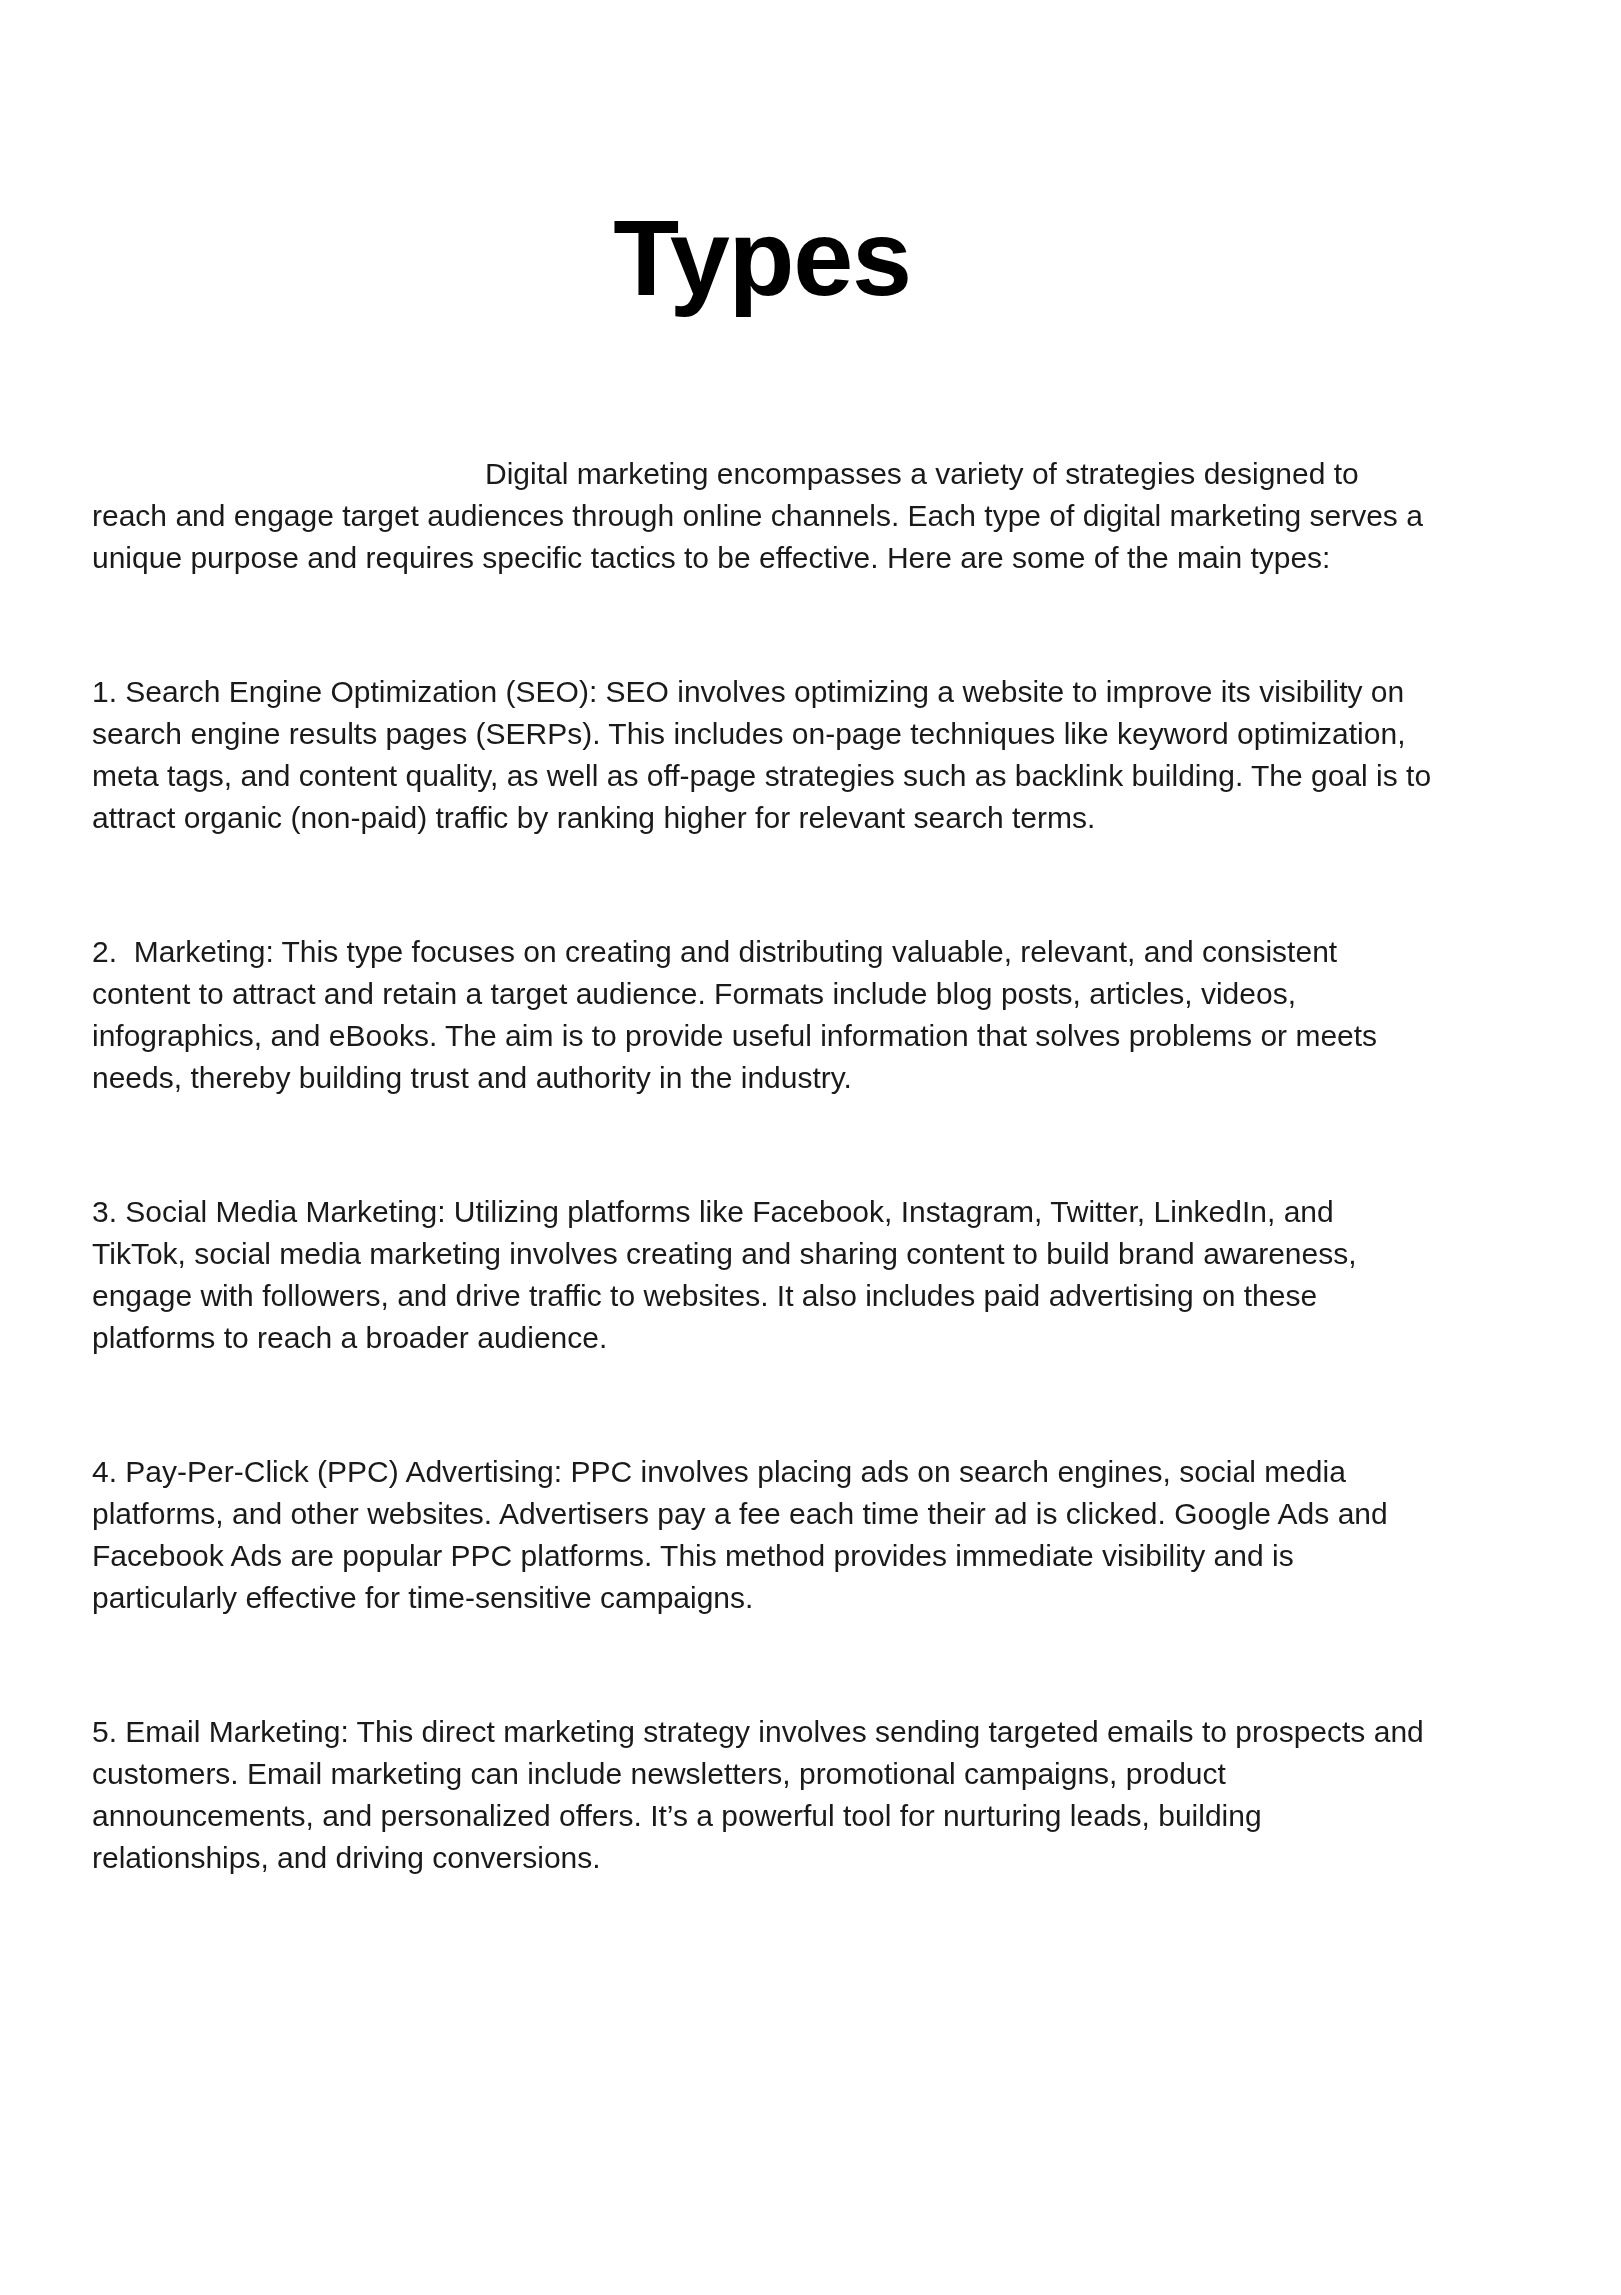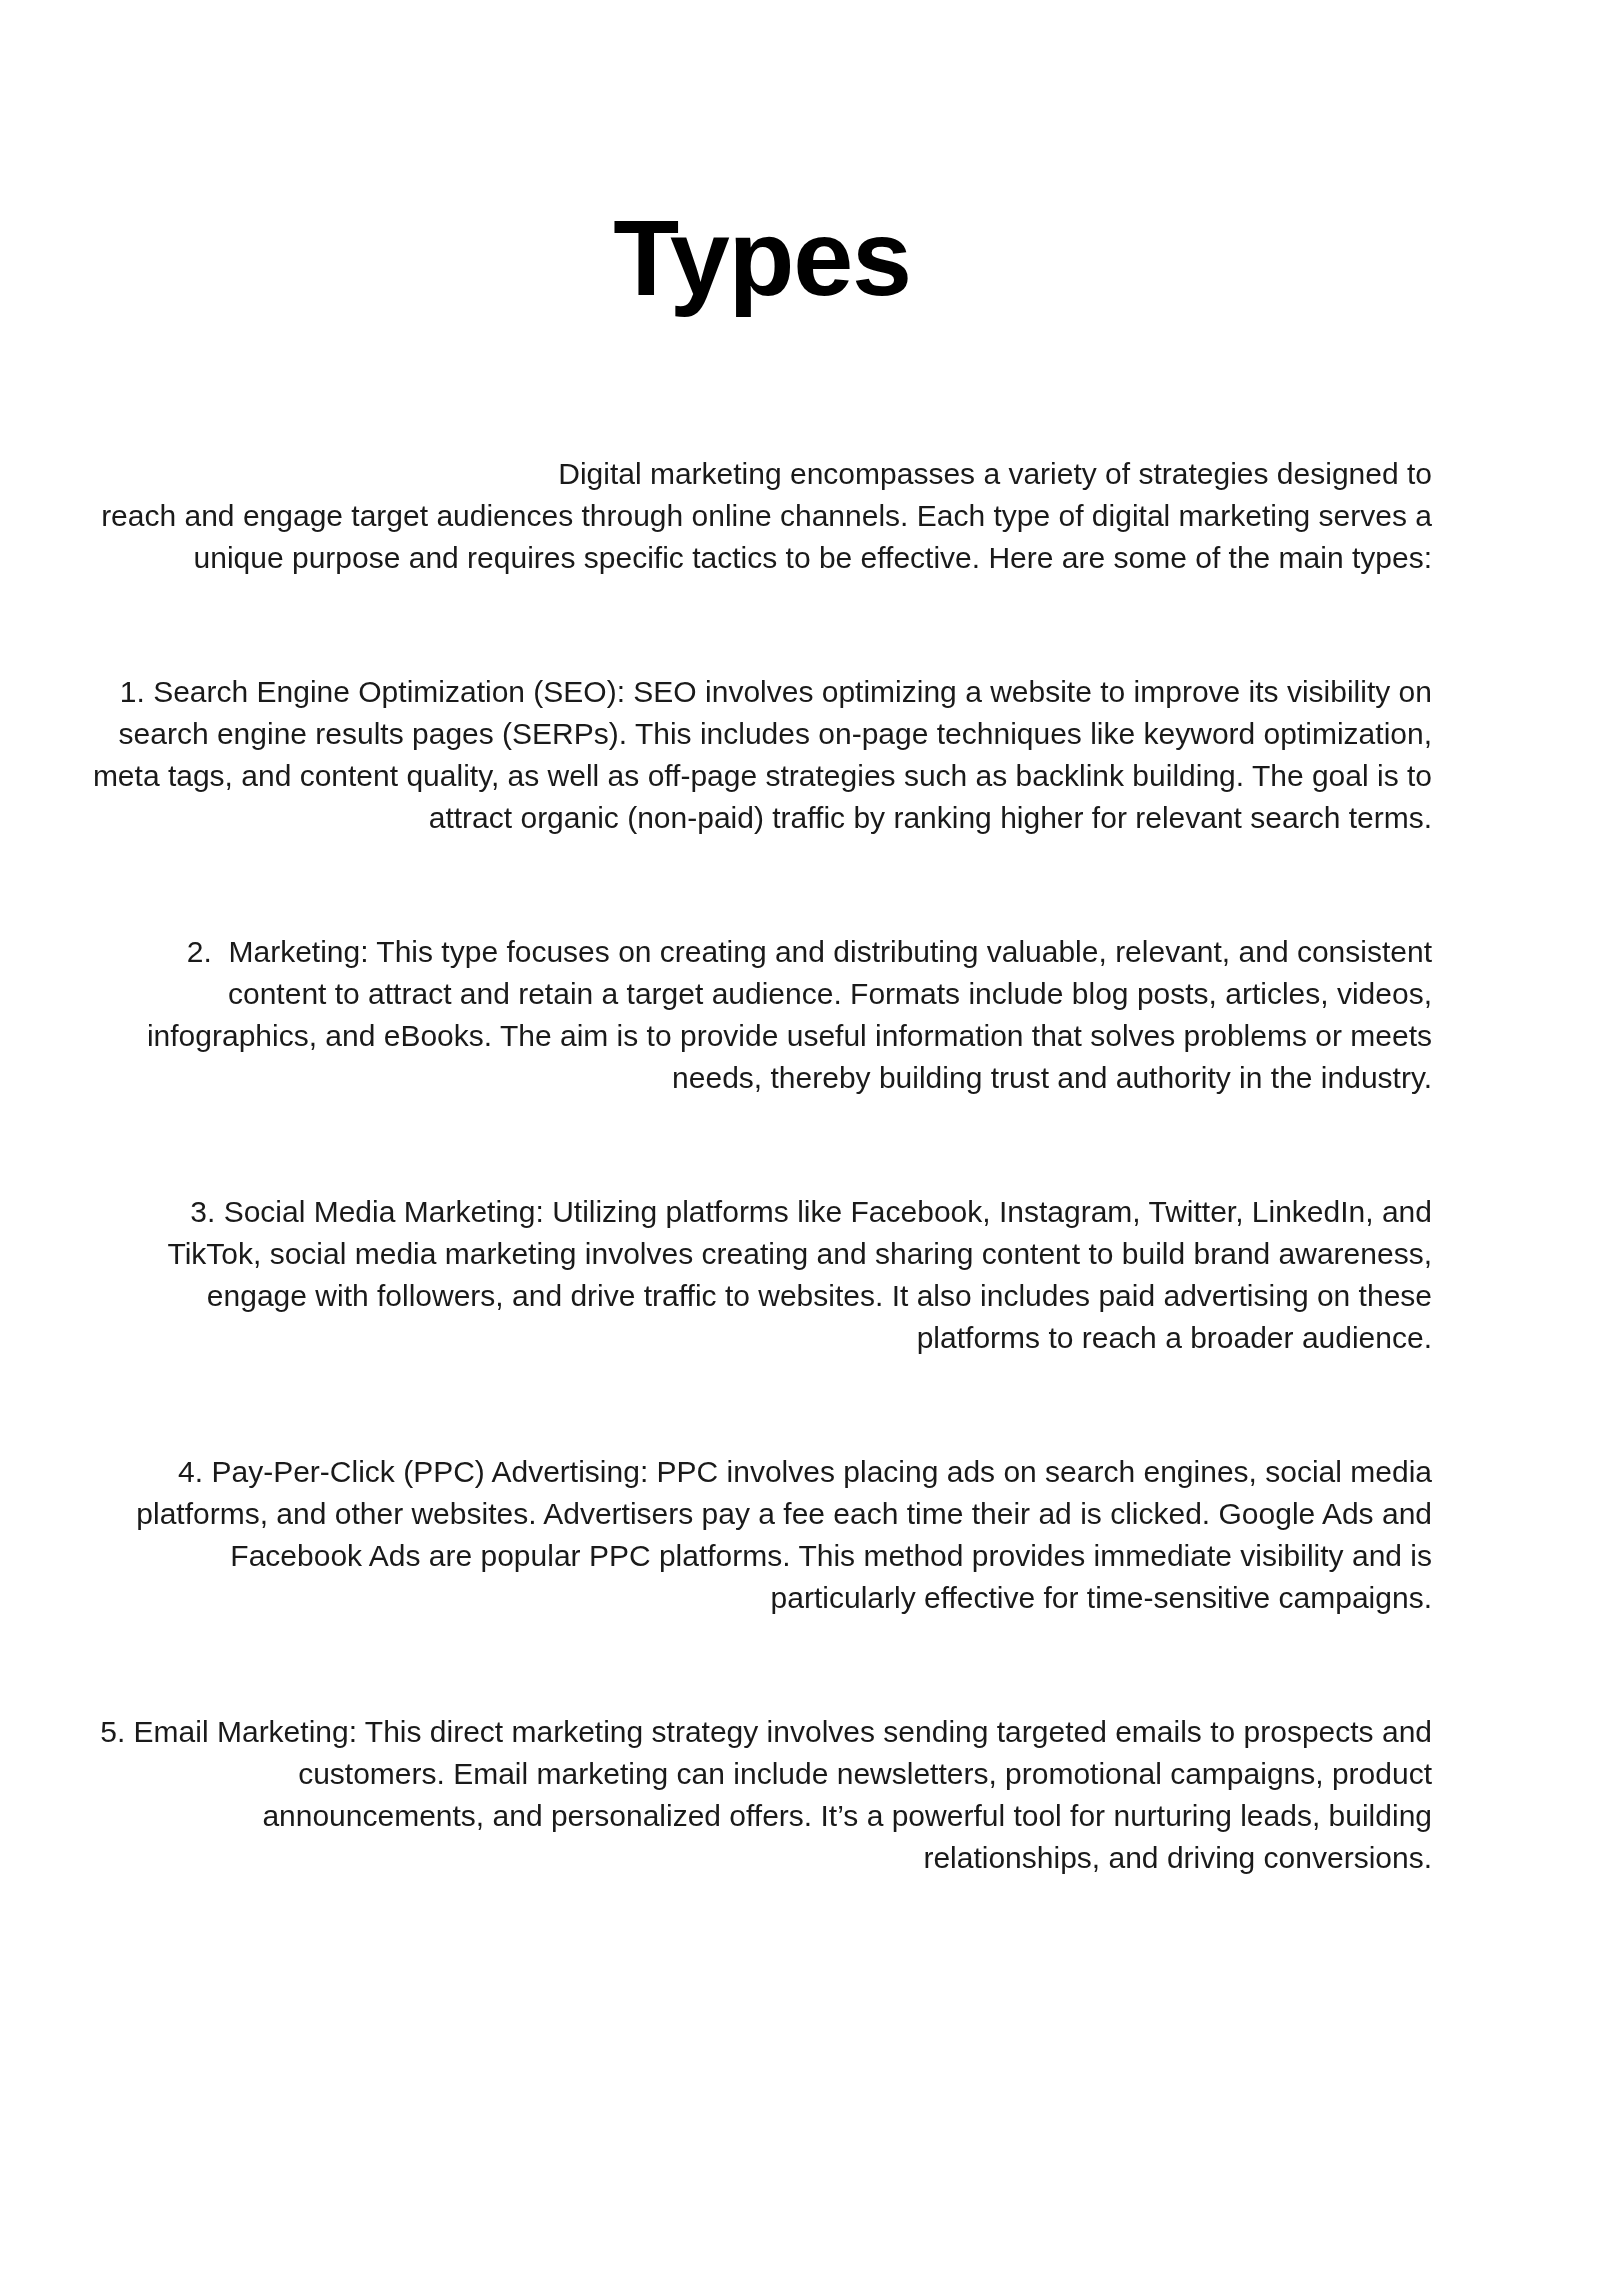--- a/index.html
+++ b/index.html
@@ -32,21 +32,21 @@
     text-align: center;
     color: #000000;
     letter-spacing: -1.3px;
     margin-bottom: 133px;
   }
 
   .para {
     font-size: 30px;
     line-height: 42px;
     margin-bottom: 92px;
-    text-align: right;
+    text-align: left;
     white-space: pre-wrap;
     color: #1a1a1a;
   }
 
   .para.intro {
     text-indent: 393px;
   }
 </style>
 </head>
 <body>

